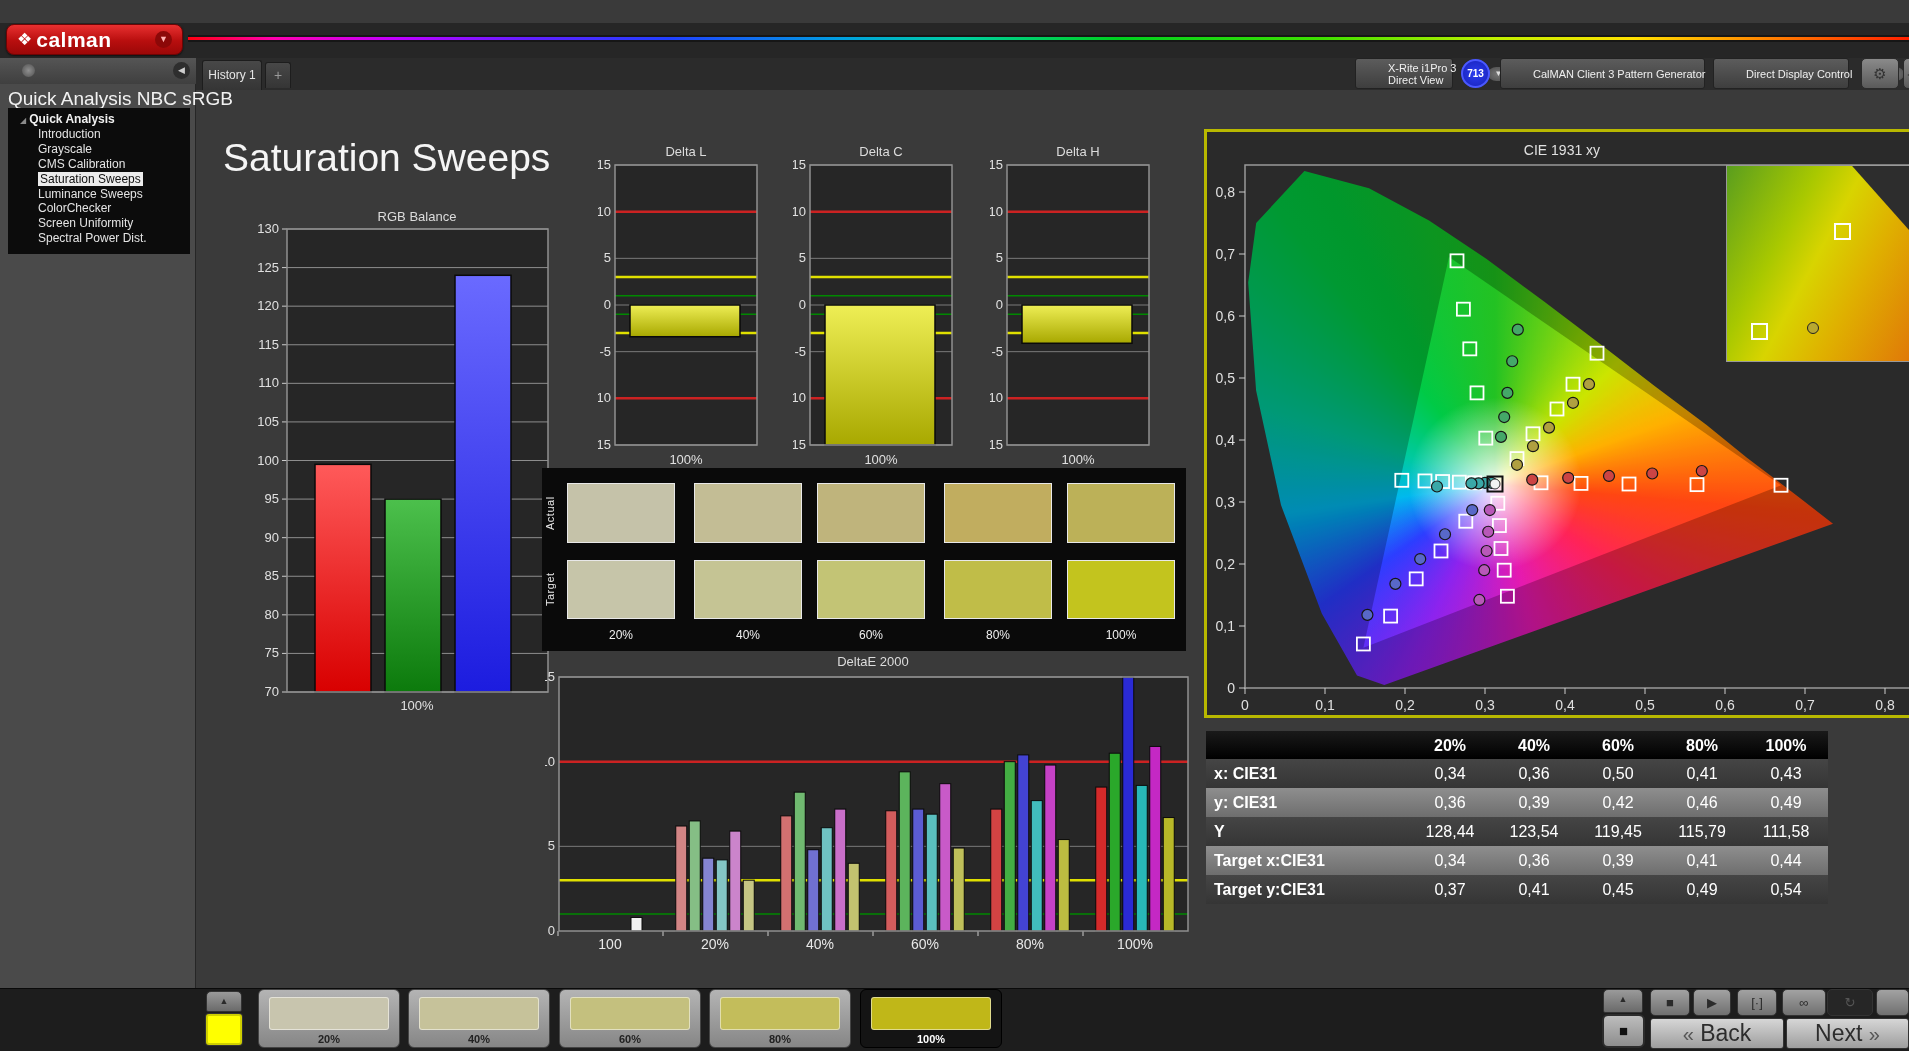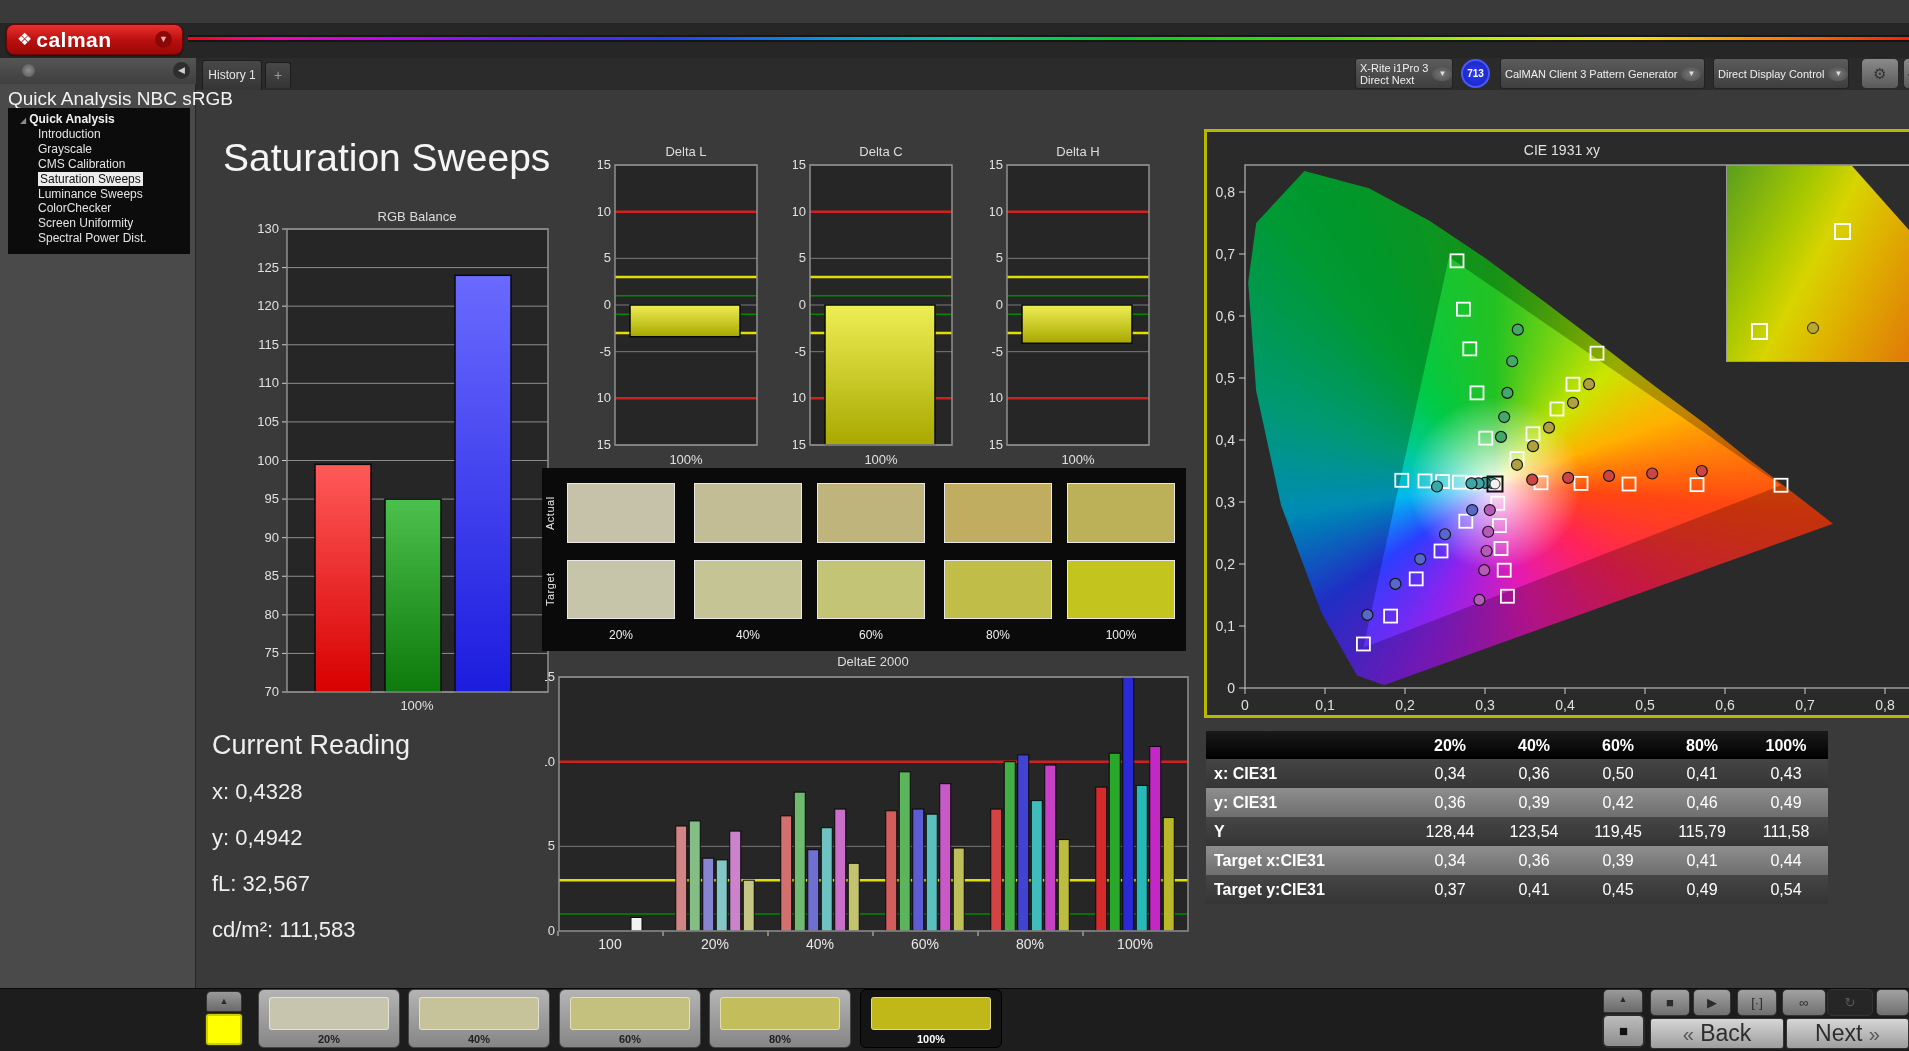--- a/index.html
+++ b/index.html
@@ -27,21 +27,21 @@
   .logo-word { font-size:21px; font-weight:bold; letter-spacing:.5px; }
   .logo-chev { margin-left:auto; width:17px; height:17px; border-radius:50%; background:#8c0808; color:#ffb0b0; font-size:9px; text-align:center; line-height:17px; }
 
   
   .tabrow { position:absolute; left:0; top:58px; width:1909px; height:32px; background:#2b2b2b; }
   .tab { position:absolute; top:2px; height:30px; background:linear-gradient(#484848,#353535); border:1px solid #1d1d1d; border-bottom:none;
     color:#e6e6e6; font-size:12px; text-align:center; line-height:28px; border-radius:3px 3px 0 0; }
   .tab.add { color:#9a9a9a; font-size:14px; }
 
   .devbox { position:absolute; top:0; height:31px; background:linear-gradient(#5c5c5c,#3e3e3e); border:1px solid #222; border-radius:3px;
-    color:#f0f0f0; font-size:11px; display:flex; align-items:center; }
+    color:#f0f0f0; font-size:11px; display:flex; align-items:center;gap:28px; }
   .devstripe { width:5px; align-self:stretch; border-radius:3px 0 0 3px; }
   .devtext { padding:0 4px; line-height:12px; white-space:nowrap; }
   .devchev { margin-left:auto; margin-right:4px; width:20px; height:14px; border-radius:50%/60%; background:radial-gradient(#777,#4a4a4a); color:#ddd; font-size:8px; text-align:center; line-height:14px; flex:none; }
   .badge { position:absolute; top:1px; width:29px; height:29px; border-radius:50%; background:radial-gradient(#2a3cf0,#1822b8); border:2px solid #4a58ff;
     color:#fff; font-size:10px; font-weight:bold; text-align:center; line-height:26px; }
   .toolbtn { position:absolute; top:0; height:31px; border-radius:5px; background:linear-gradient(#8a8a8a,#5a5a5a); border:1px solid #2a2a2a;
     color:#333; text-align:center; line-height:29px; font-size:15px; }
 
   
   .sidebar { position:absolute; left:0; top:58px; width:196px; height:930px; background:#4a4a4a; border-right:1px solid #262626; }
@@ -123,21 +123,21 @@
       <span class="logo-chev">▼</span>
     </div>
   </div>
 
   <div class="tabrow">
     <div class="tab" style="left:202px;width:60px;">History 1</div>
     <div class="tab add" style="left:265px;width:26px;height:26px;top:4px;line-height:24px;">+</div>
 
     <div class="devbox" style="left:1355px;width:98px;">
       <span class="devstripe" id="stripe0" style="background: rgb(53, 212, 53);"></span>
-      <span class="devtext"><span>X-Rite i1Pro 3</span><br><span>Direct Next</span></span>
+      <span class="devtext"><span>X-Rite i1Pro 3</span><br><span>Direct View</span></span>
       <span class="devchev">▼</span>
     </div>
     <div class="badge" style="left:1461px;">713</div>
     <div class="devbox" style="left:1500px;width:205px;">
       <span class="devstripe" id="stripe1" style="background: rgb(53, 212, 53);"></span>
       <span class="devtext">CalMAN Client 3 Pattern Generator</span>
       <span class="devchev">▼</span>
     </div>
     <div class="devbox" style="left:1713px;width:136px;">
       <span class="devstripe" id="stripe2" style="background: rgb(224, 208, 0);"></span>
@@ -417,27 +417,20 @@
         <rect x="577.75" y="25" width="11" height="254" fill="#2a2ad4" stroke="#0a0a0a" stroke-width="1"></rect>
         <rect x="591.25" y="133.37333333333333" width="11" height="145.62666666666667" fill="#28b8b8" stroke="#0a0a0a" stroke-width="1"></rect>
         <rect x="604.75" y="94.42666666666668" width="11" height="184.57333333333332" fill="#c428c4" stroke="#0a0a0a" stroke-width="1"></rect>
         <rect x="618.25" y="165.54666666666668" width="11" height="113.45333333333332" fill="#b8b828" stroke="#0a0a0a" stroke-width="1"></rect>
         <text x="590" y="297" fill="#e8e8e8" font-size="14" text-anchor="middle">100%</text>
         <line x1="538" y1="279" x2="538" y2="284" stroke="#ccc"></line>
         <rect x="14" y="25" width="629" height="254" fill="none" stroke="#909090" stroke-width="1.5"></rect>
       </svg>
     </div>
 
-  <div class="current-reading">
-    <div class="cr-title">Current Reading</div>
-    <div class="cr-line">x: 0,4328</div>
-    <div class="cr-line">y: 0,4942</div>
-    <div class="cr-line">fL: 32,567</div>
-    <div class="cr-line">cd/m²: 111,583</div>
-  </div>
 
   <div class="cie-panel" id="cie-panel">
     <div class="cie-layer" id="cie-horseshoe" style="background: conic-gradient(at 288px 352px, rgb(32, 176, 32) 0deg, rgb(184, 208, 0) 45deg, rgb(232, 160, 0) 70deg, rgb(232, 64, 16) 95deg, rgb(232, 32, 80) 125deg, rgb(208, 24, 160) 165deg, rgb(128, 32, 216) 205deg, rgb(40, 56, 232) 235deg, rgb(0, 168, 216) 262deg, rgb(0, 184, 144) 288deg, rgb(0, 184, 64) 322deg, rgb(32, 176, 32) 360deg); filter: brightness(0.82) saturate(1.05); clip-path: path(&quot;M 177.3 552.9 L 150 543.6 L 114.8 481.6 L 74 373.1 L 49.1 258.4 L 41.2 150.5 L 49.2 91 L 97.4 38.9 L 162 56.3 L 222 88.5 L 279.6 127 L 336.4 169.1 L 393.2 211.9 L 447.6 254.1 L 499.6 293.1 L 539.6 325.4 L 591.6 365 L 626 391.7 Z&quot;);"></div>
     <div class="cie-layer" id="cie-triangle" style="background: conic-gradient(at 288px 352px, rgb(32, 176, 32) 0deg, rgb(184, 208, 0) 45deg, rgb(232, 160, 0) 70deg, rgb(232, 64, 16) 95deg, rgb(232, 32, 80) 125deg, rgb(208, 24, 160) 165deg, rgb(128, 32, 216) 205deg, rgb(40, 56, 232) 235deg, rgb(0, 168, 216) 262deg, rgb(0, 184, 144) 288deg, rgb(0, 184, 64) 322deg, rgb(32, 176, 32) 360deg); filter: brightness(1.1); clip-path: polygon(242px 125.1px, 574px 353.3px, 156.4px 515.7px);"></div>
     <div class="cie-layer" id="cie-glow" style="background: radial-gradient(120px at 288px 352px, rgba(255, 255, 255, 0.95), rgba(255, 255, 255, 0) 72%); clip-path: polygon(242px 125.1px, 574px 353.3px, 156.4px 515.7px);"></div>
     <svg class="cie-layer" id="cie-svg" width="705" height="589">
         <path d="M705,33 L38,33 L38,556 L705,556" fill="none" stroke="#999" stroke-width="1.5"></path>
         <line x1="38" y1="556" x2="38" y2="562" stroke="#ccc"></line>
         <text x="38" y="578" fill="#e0e0e0" font-size="14" text-anchor="middle">0</text>
         <line x1="118" y1="556" x2="118" y2="562" stroke="#ccc"></line>

